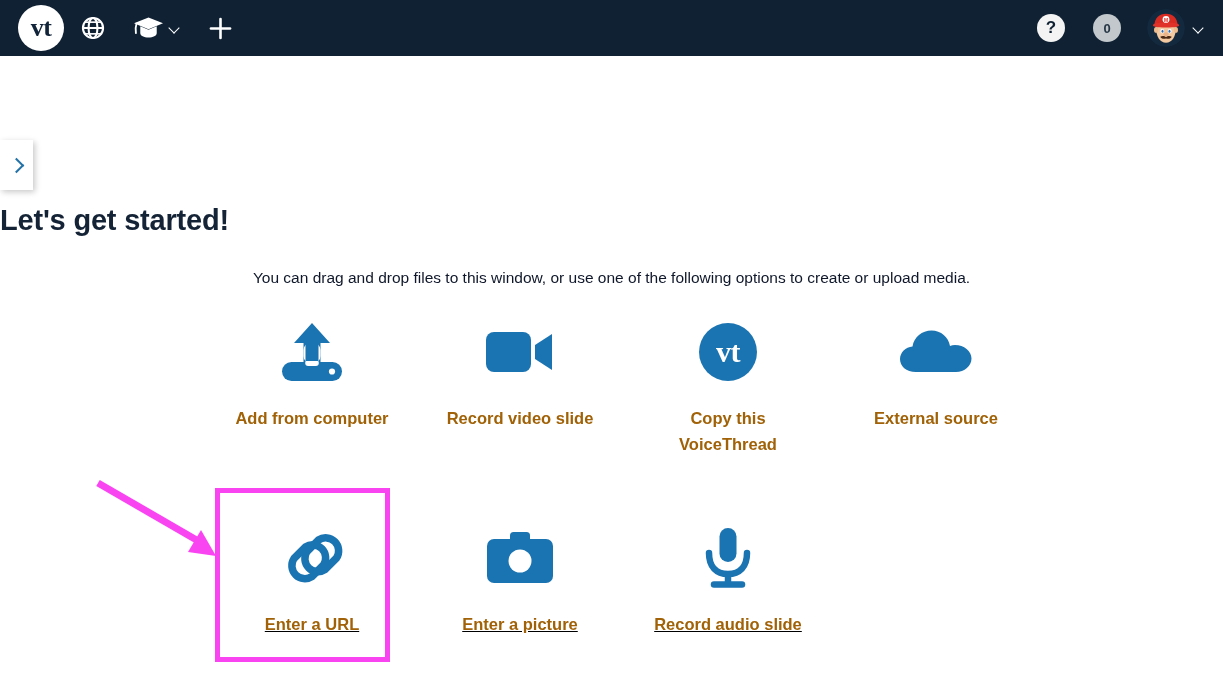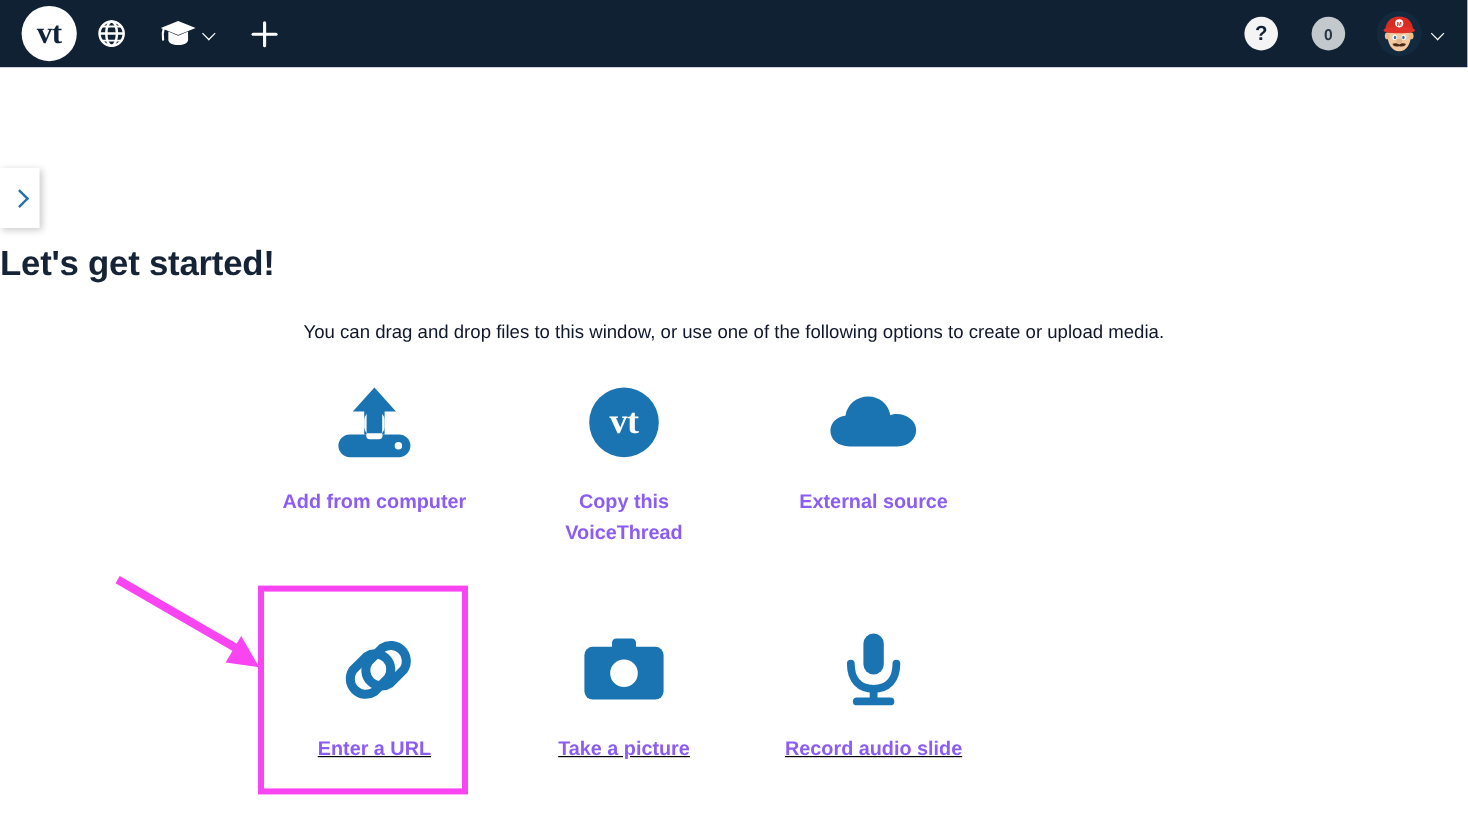--- a/index.html
+++ b/index.html
@@ -105,21 +105,21 @@
   .cell {
     width: 208px;
     display: flex; flex-direction: column; align-items: center;
     cursor: pointer; padding-top: 8px; position: relative;
   }
   .cell .icon-box {
     height: 76px; display: flex; align-items: center; justify-content: center;
   }
   .cell .cell-label {
     margin-top: 16px; text-align: center;
-    font-size: 16.5px; font-weight: 700; color: #8b5cf6;
+    font-size: 16.5px; font-weight: 700; color: #a16207;
     line-height: 1.55; max-width: 160px;
   }
 
   
   .highlight-box {
     position: absolute;
     left: 215px; top: 488px;
     width: 175px; height: 174px;
     border: 5px solid #f944f2;
     pointer-events: none;
@@ -231,20 +231,29 @@
               <path d="M34 6 L49 22.5 L40.5 22.5 L40.5 42 L27.5 42 L27.5 22.5 L19 22.5 Z" fill="#1b74b2"></path>
               <rect x="4" y="42" width="60" height="19" rx="9.5" fill="#1b74b2"></rect>
               <circle cx="54" cy="51.5" r="3.1" fill="#ffffff"></circle>
               <rect x="27.2" y="40" width="13.6" height="6" rx="3" fill="#ffffff"></rect>
               <path d="M34 6.5 L48 22 L40 22 L40 41 L28 41 L28 22 L20 22 Z" fill="#1b74b2"></path>
             </svg>
           </div>
           <div class="cell-label">Add from computer</div>
         </div>
 
+        <div class="cell">
+          <div class="icon-box">
+            <svg width="70" height="52" viewBox="0 0 70 52">
+              <rect x="1" y="6" width="45" height="40" rx="8" fill="#1b74b2"></rect>
+              <path d="M50 19 L67 8 L67 44 L50 33 Z" fill="#1b74b2"></path>
+            </svg>
+          </div>
+          <div class="cell-label">Record video slide</div>
+        </div>
 
         <div class="cell">
           <div class="icon-box">
             <div class="vt-circle">
               <span>vt</span>
             </div>
           </div>
           <div class="cell-label">Copy this VoiceThread</div>
         </div>
 
@@ -273,21 +282,21 @@
         </div>
 
         <div class="cell">
           <div class="icon-box">
             <svg width="70" height="56" viewBox="0 0 70 56">
               <rect x="25" y="2" width="20" height="10" rx="3.5" fill="#1b74b2"></rect>
               <rect x="2" y="9" width="66" height="44" rx="7" fill="#1b74b2"></rect>
               <circle cx="35" cy="31" r="11.5" fill="#ffffff"></circle>
             </svg>
           </div>
-          <div class="cell-label">Take a picture</div>
+          <div class="cell-label">Enter a picture</div>
         </div>
 
         <div class="cell">
           <div class="icon-box">
             <svg width="54" height="64" viewBox="0 0 54 64">
               <rect x="18.5" y="2" width="17" height="34" rx="8.5" fill="#1b74b2"></rect>
               <path d="M8 27 C8 41 15.5 48 27 48 C38.5 48 46 41 46 27" fill="none" stroke="#1b74b2" stroke-width="6.5" stroke-linecap="round"></path>
               <line x1="27" y1="46" x2="27" y2="57" stroke="#1b74b2" stroke-width="6.5"></line>
               <line x1="13" y1="58.5" x2="41" y2="58.5" stroke="#1b74b2" stroke-width="6.5" stroke-linecap="round"></line>
             </svg>

